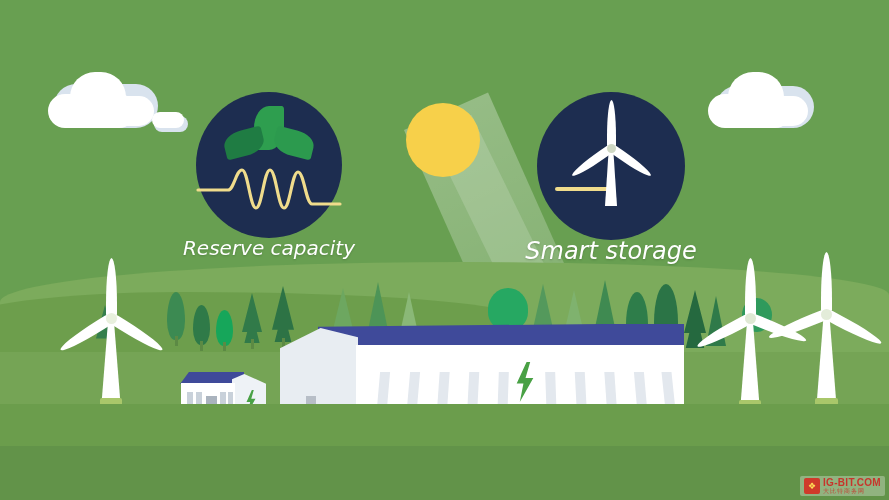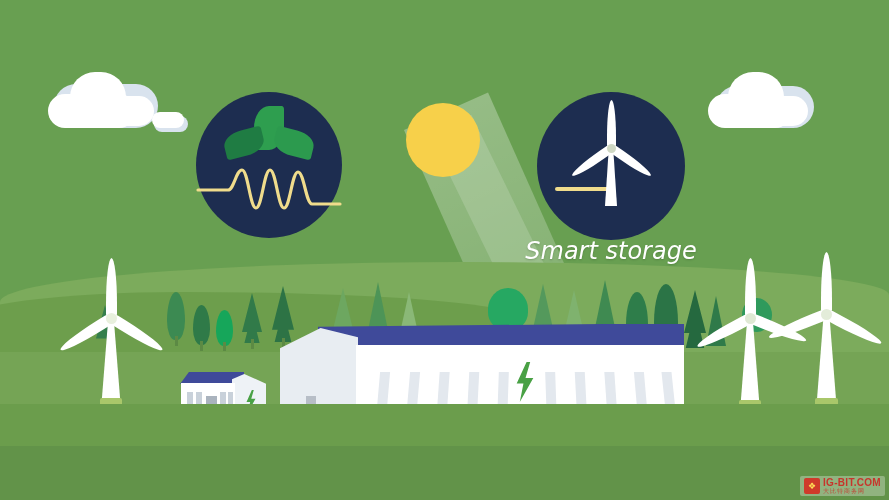--- a/index.html
+++ b/index.html
@@ -170,20 +170,21 @@
 
     <div class="leaf" style="left:58px;top:14px;width:30px;height:44px;background:#2e9e4f;transform:rotate(0deg);"></div>
     <div class="leaf" style="left:28px;top:38px;width:40px;height:26px;background:#1f7c43;transform:rotate(-14deg);border-radius:50% 10% 50% 10%;"></div>
     <div class="leaf" style="left:78px;top:38px;width:40px;height:26px;background:#2c9a4e;transform:rotate(14deg);border-radius:10% 50% 10% 50%;"></div>
 
     <svg class="abs" style="left:0px;top:72px;" width="146" height="48" viewBox="0 0 146 48">
       <path d="M2 26 H32 C38 26 40 6 46 6 C52 6 54 44 60 44 C66 44 68 6 74 6
                C80 6 82 44 88 44 C94 44 96 8 102 8 C108 8 110 40 116 40 L144 40" fill="none" stroke="#f0dc8c" stroke-width="3.2" stroke-linecap="round" stroke-linejoin="round"></path>
     </svg>
   </div>
+  <div class="badge-label" style="left:176px;top:236px;width:186px;font-size:20px;">Reserve capacity</div>
 
   <div class="badge" style="left:537px;top:92px;width:148px;height:148px;">
 
     <div class="abs" style="left:18px;top:95px;width:60px;height:4px;background:#f0dc8c;border-radius:2px;"></div>
 
     <div class="abs" style="left:0;top:0;width:148px;height:148px;">
       <div class="tw-tower" style="left:68px;top:52px;width:12px;height:62px;
            clip-path:polygon(34% 0%, 66% 0%, 100% 100%, 0% 100%);"></div>
       <div class="tw-blade" style="left:70px;top:8px;width:9px;height:48px;transform:rotate(0deg);"></div>
       <div class="tw-blade" style="left:70px;top:8px;width:9px;height:48px;transform:rotate(125deg);"></div>

